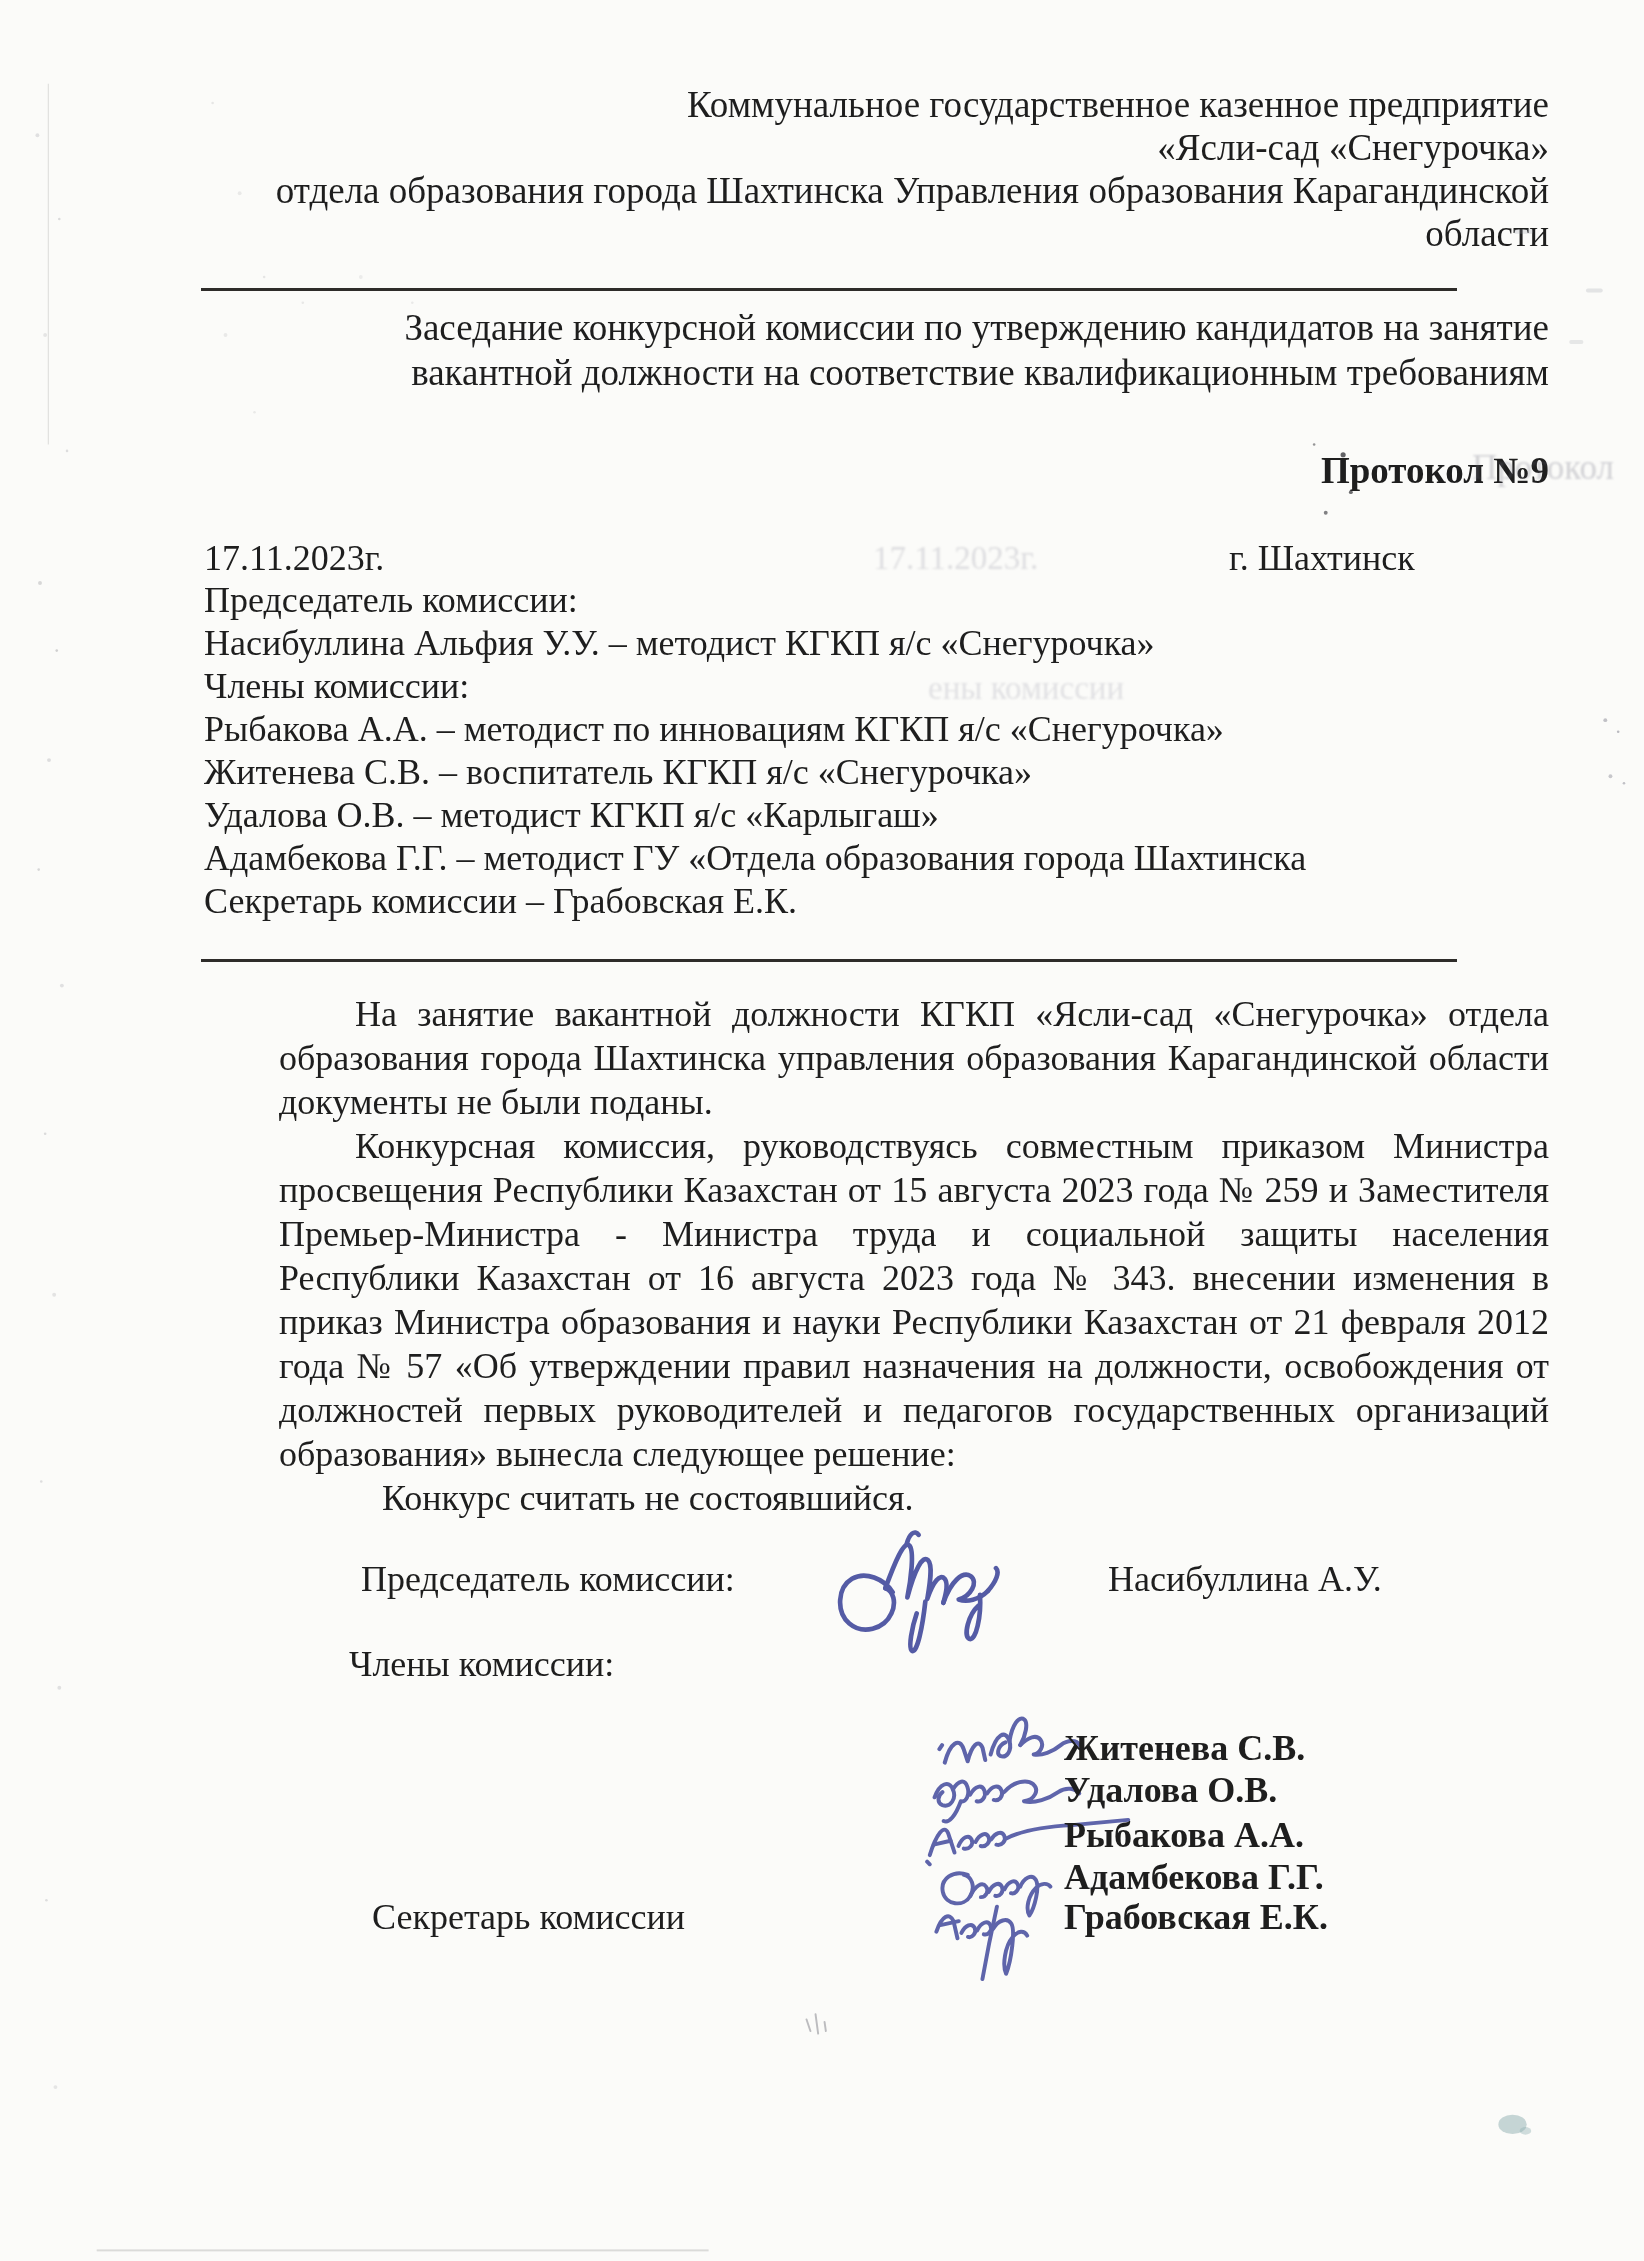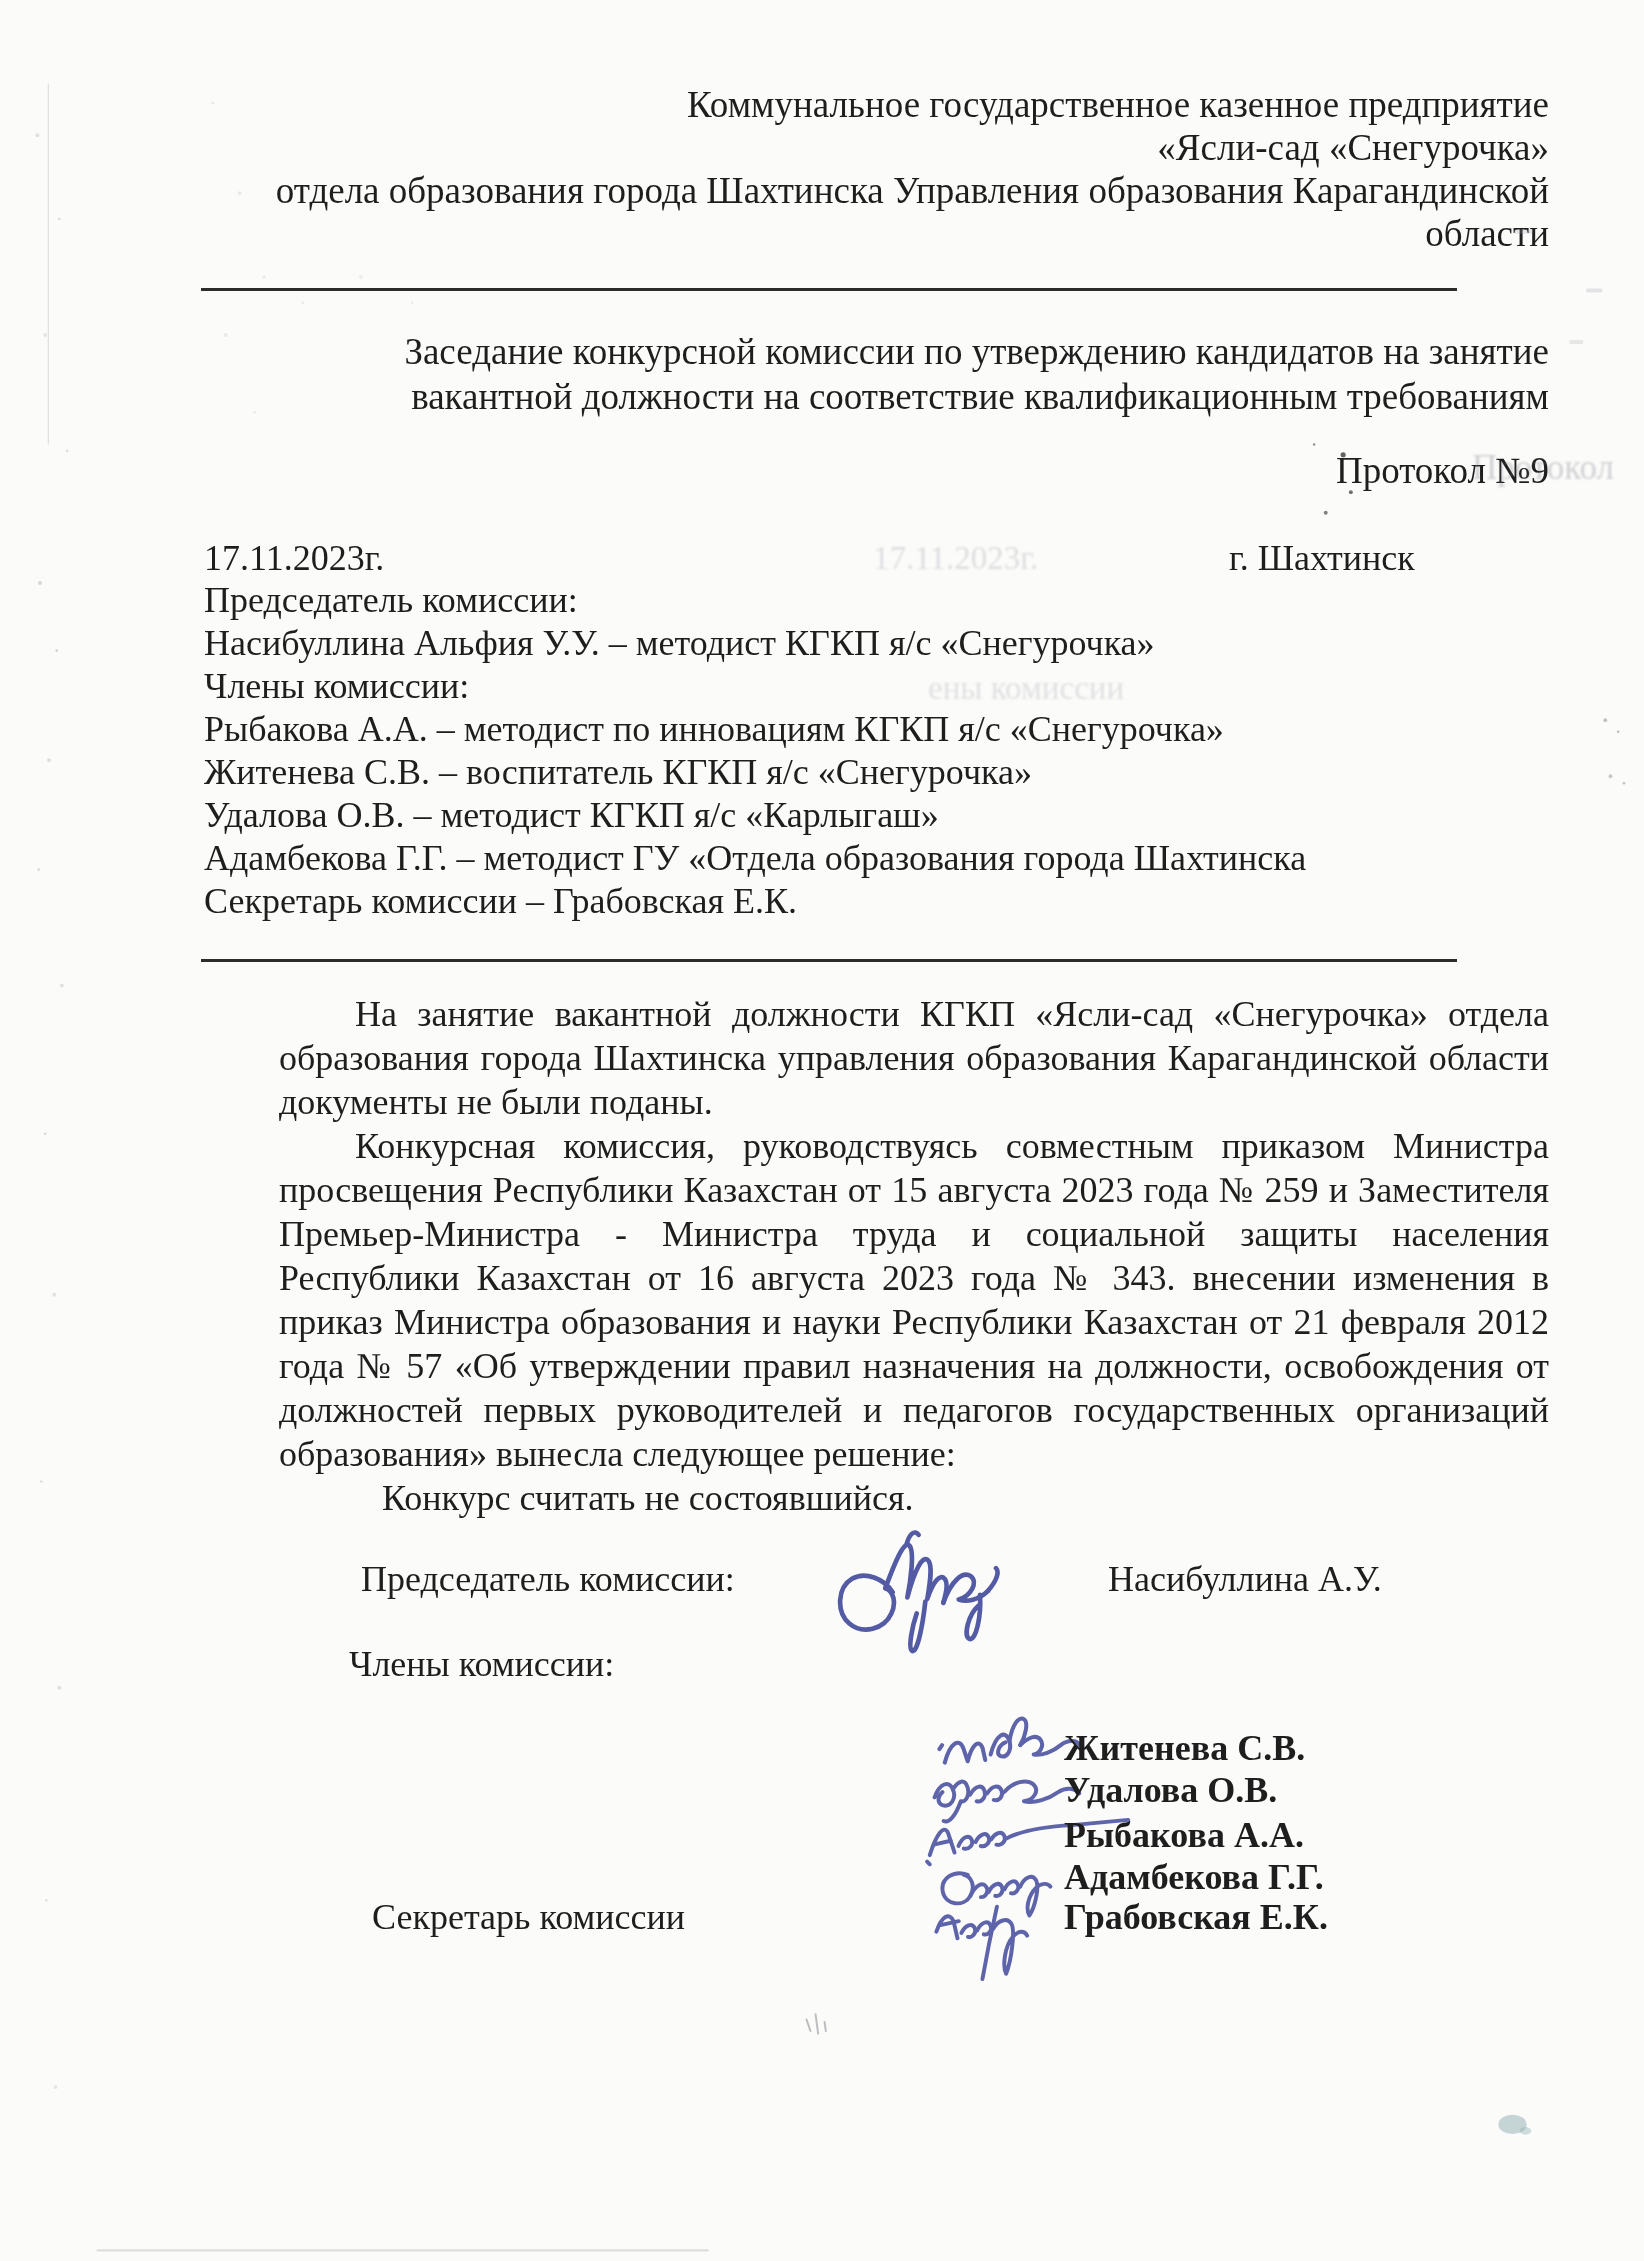--- a/index.html
+++ b/index.html
@@ -7,22 +7,22 @@
     position:relative;
     width:1644px;height:2261px;
     background:#fbfbf9;
     font-family:"Liberation Serif","DejaVu Serif",serif;
     color:#1e1e1e;
     overflow:hidden;
   }
   .abs{position:absolute;}
   .center-col{left:203px;width:1346px;text-align:right;}
   .org-header{top:83px;font-size:37px;line-height:43px;}
-  .meeting-title{top:329px;font-size:37px;line-height:45px;}
-  .protocol-title{top:448px;font-size:37px;line-height:45px;font-weight:normal;}
+  .meeting-title{top:305px;font-size:37px;line-height:45px;}
+  .protocol-title{top:448px;font-size:37px;line-height:45px;font-weight:bold;}
   .dateline-date{left:204px;top:537px;font-size:36px;line-height:43px;}
   .dateline-city{left:1229px;top:537px;font-size:36px;line-height:43px;}
   .commission-list{left:204px;top:579px;width:1288px;font-size:36px;line-height:43px;}
   .commission-list div{white-space:nowrap;}
   .rule{left:201px;width:1256px;height:2.6px;background:#2e2c2a;}
   .rule-1{top:288px;}
   .rule-2{top:959px;}
   .body-text{left:279px;top:992px;width:1270px;font-size:36px;line-height:44px;text-align:justify;}
   .body-text p{margin:0;text-indent:76px;}
   .body-text p.decision{text-indent:103px;text-align:left;}

